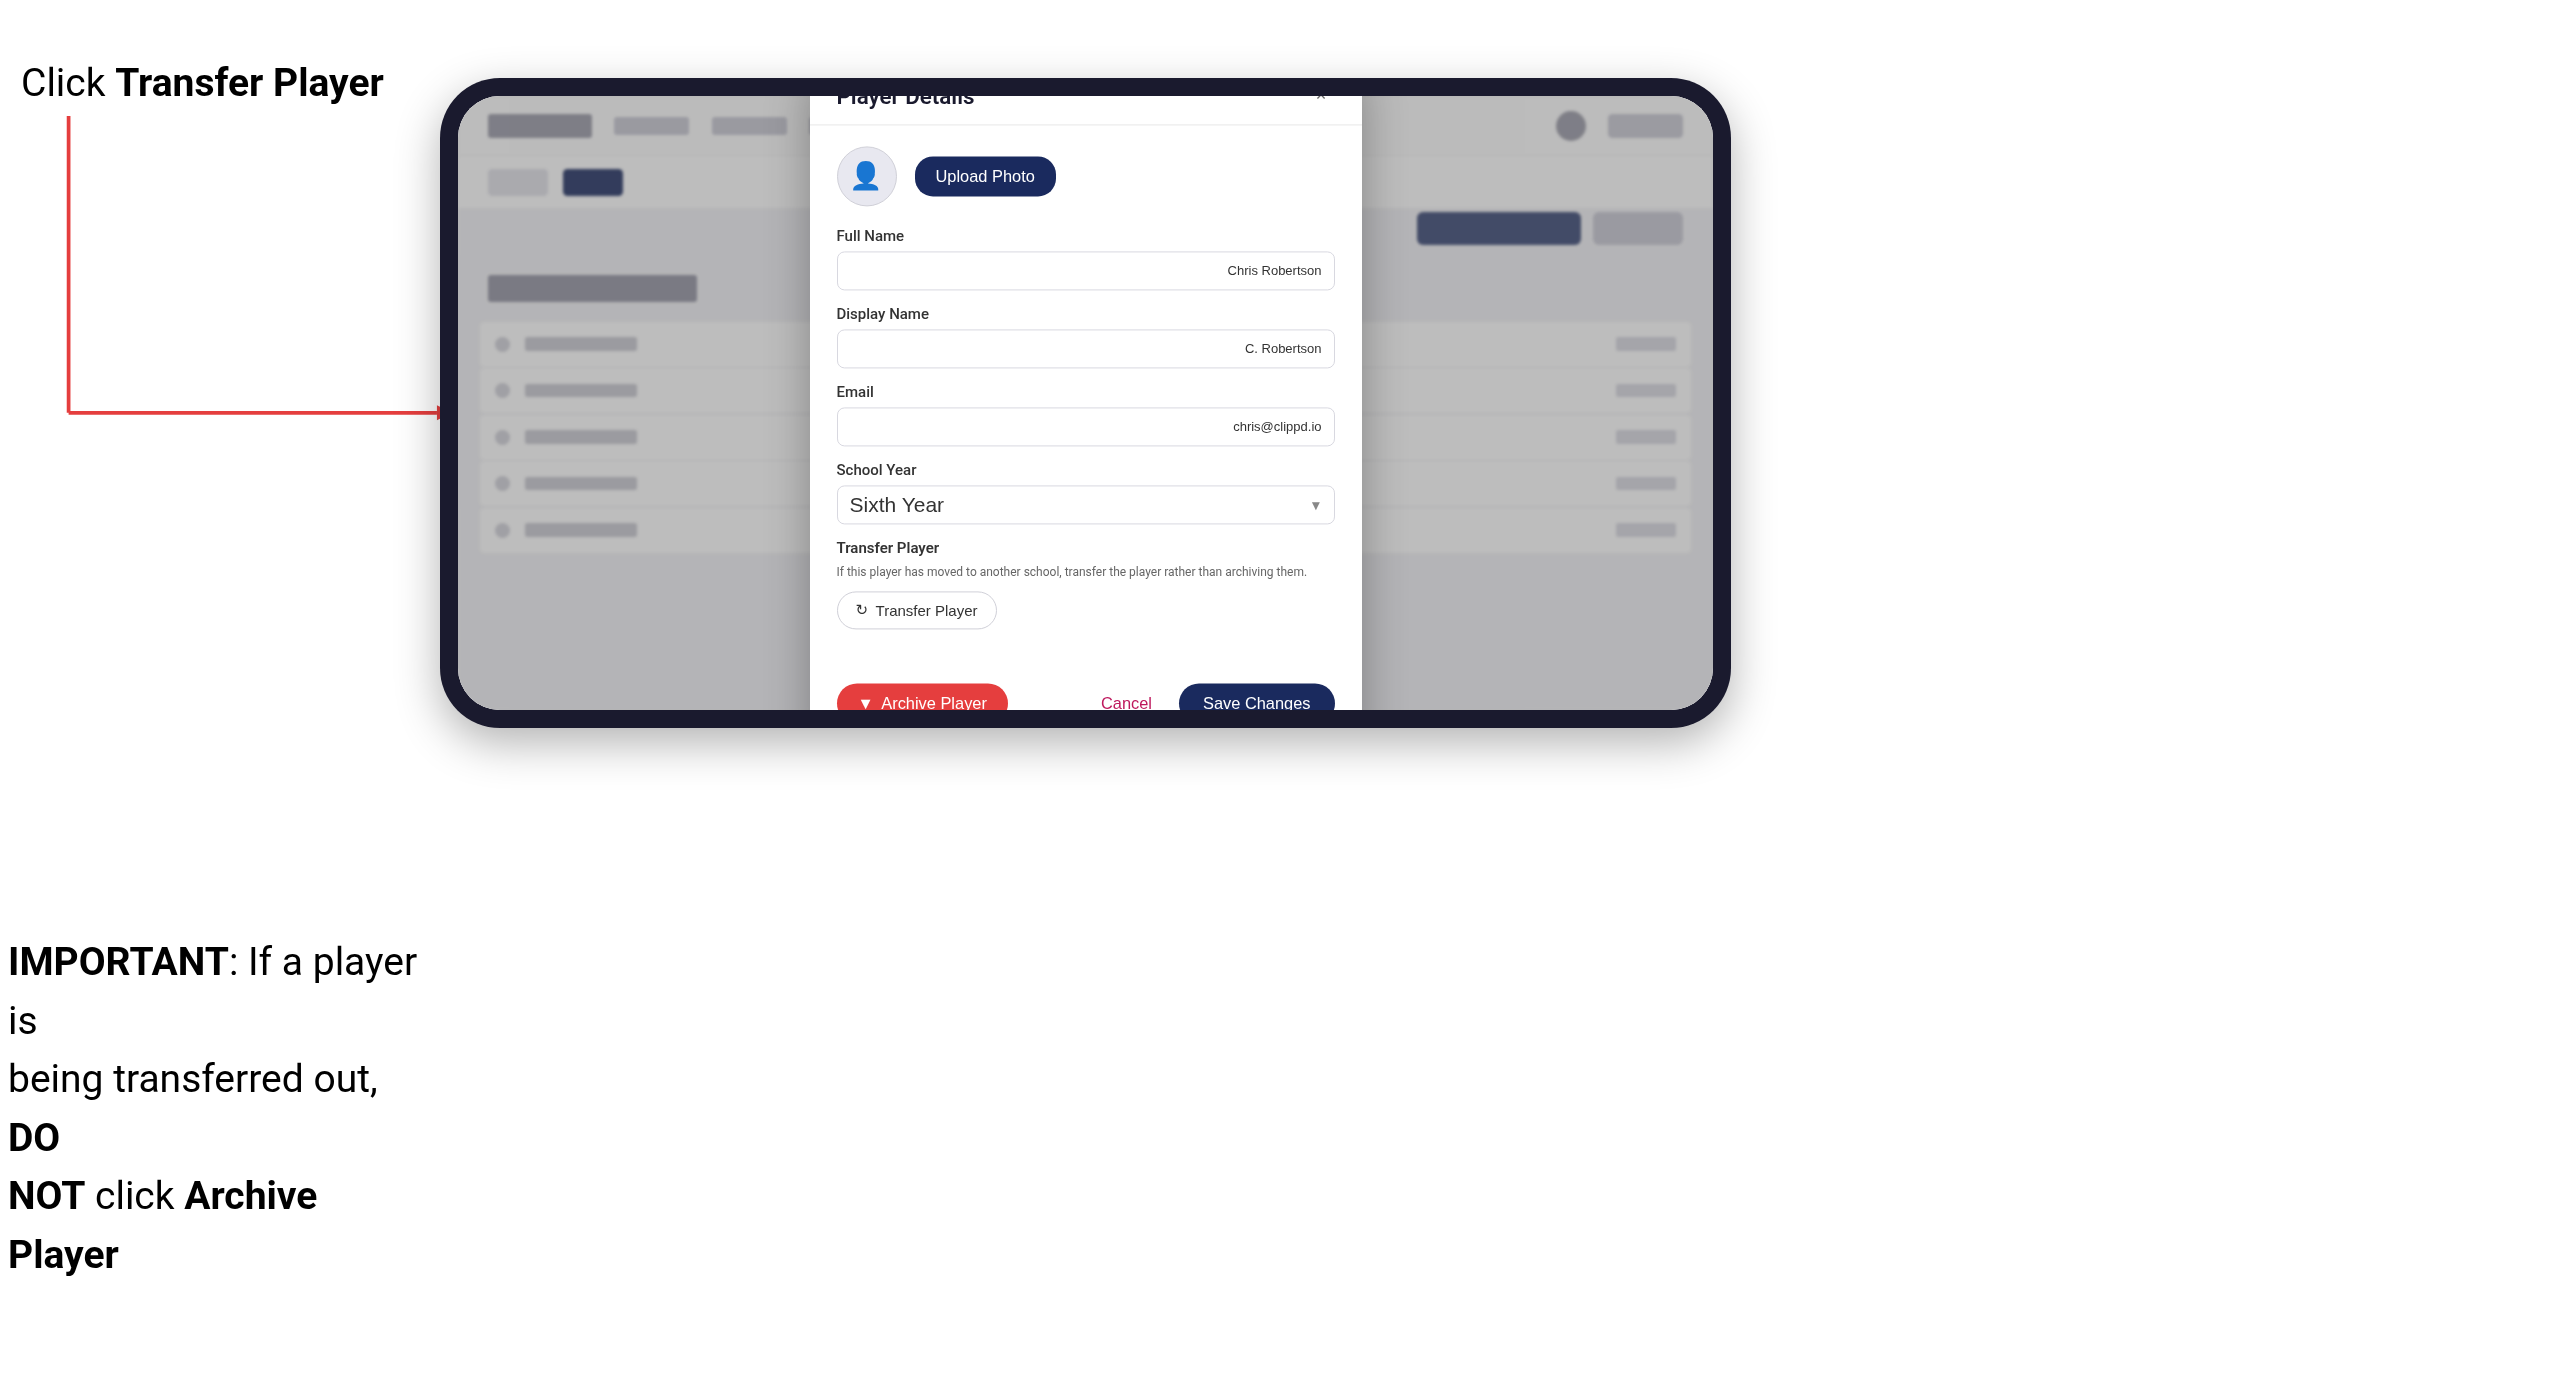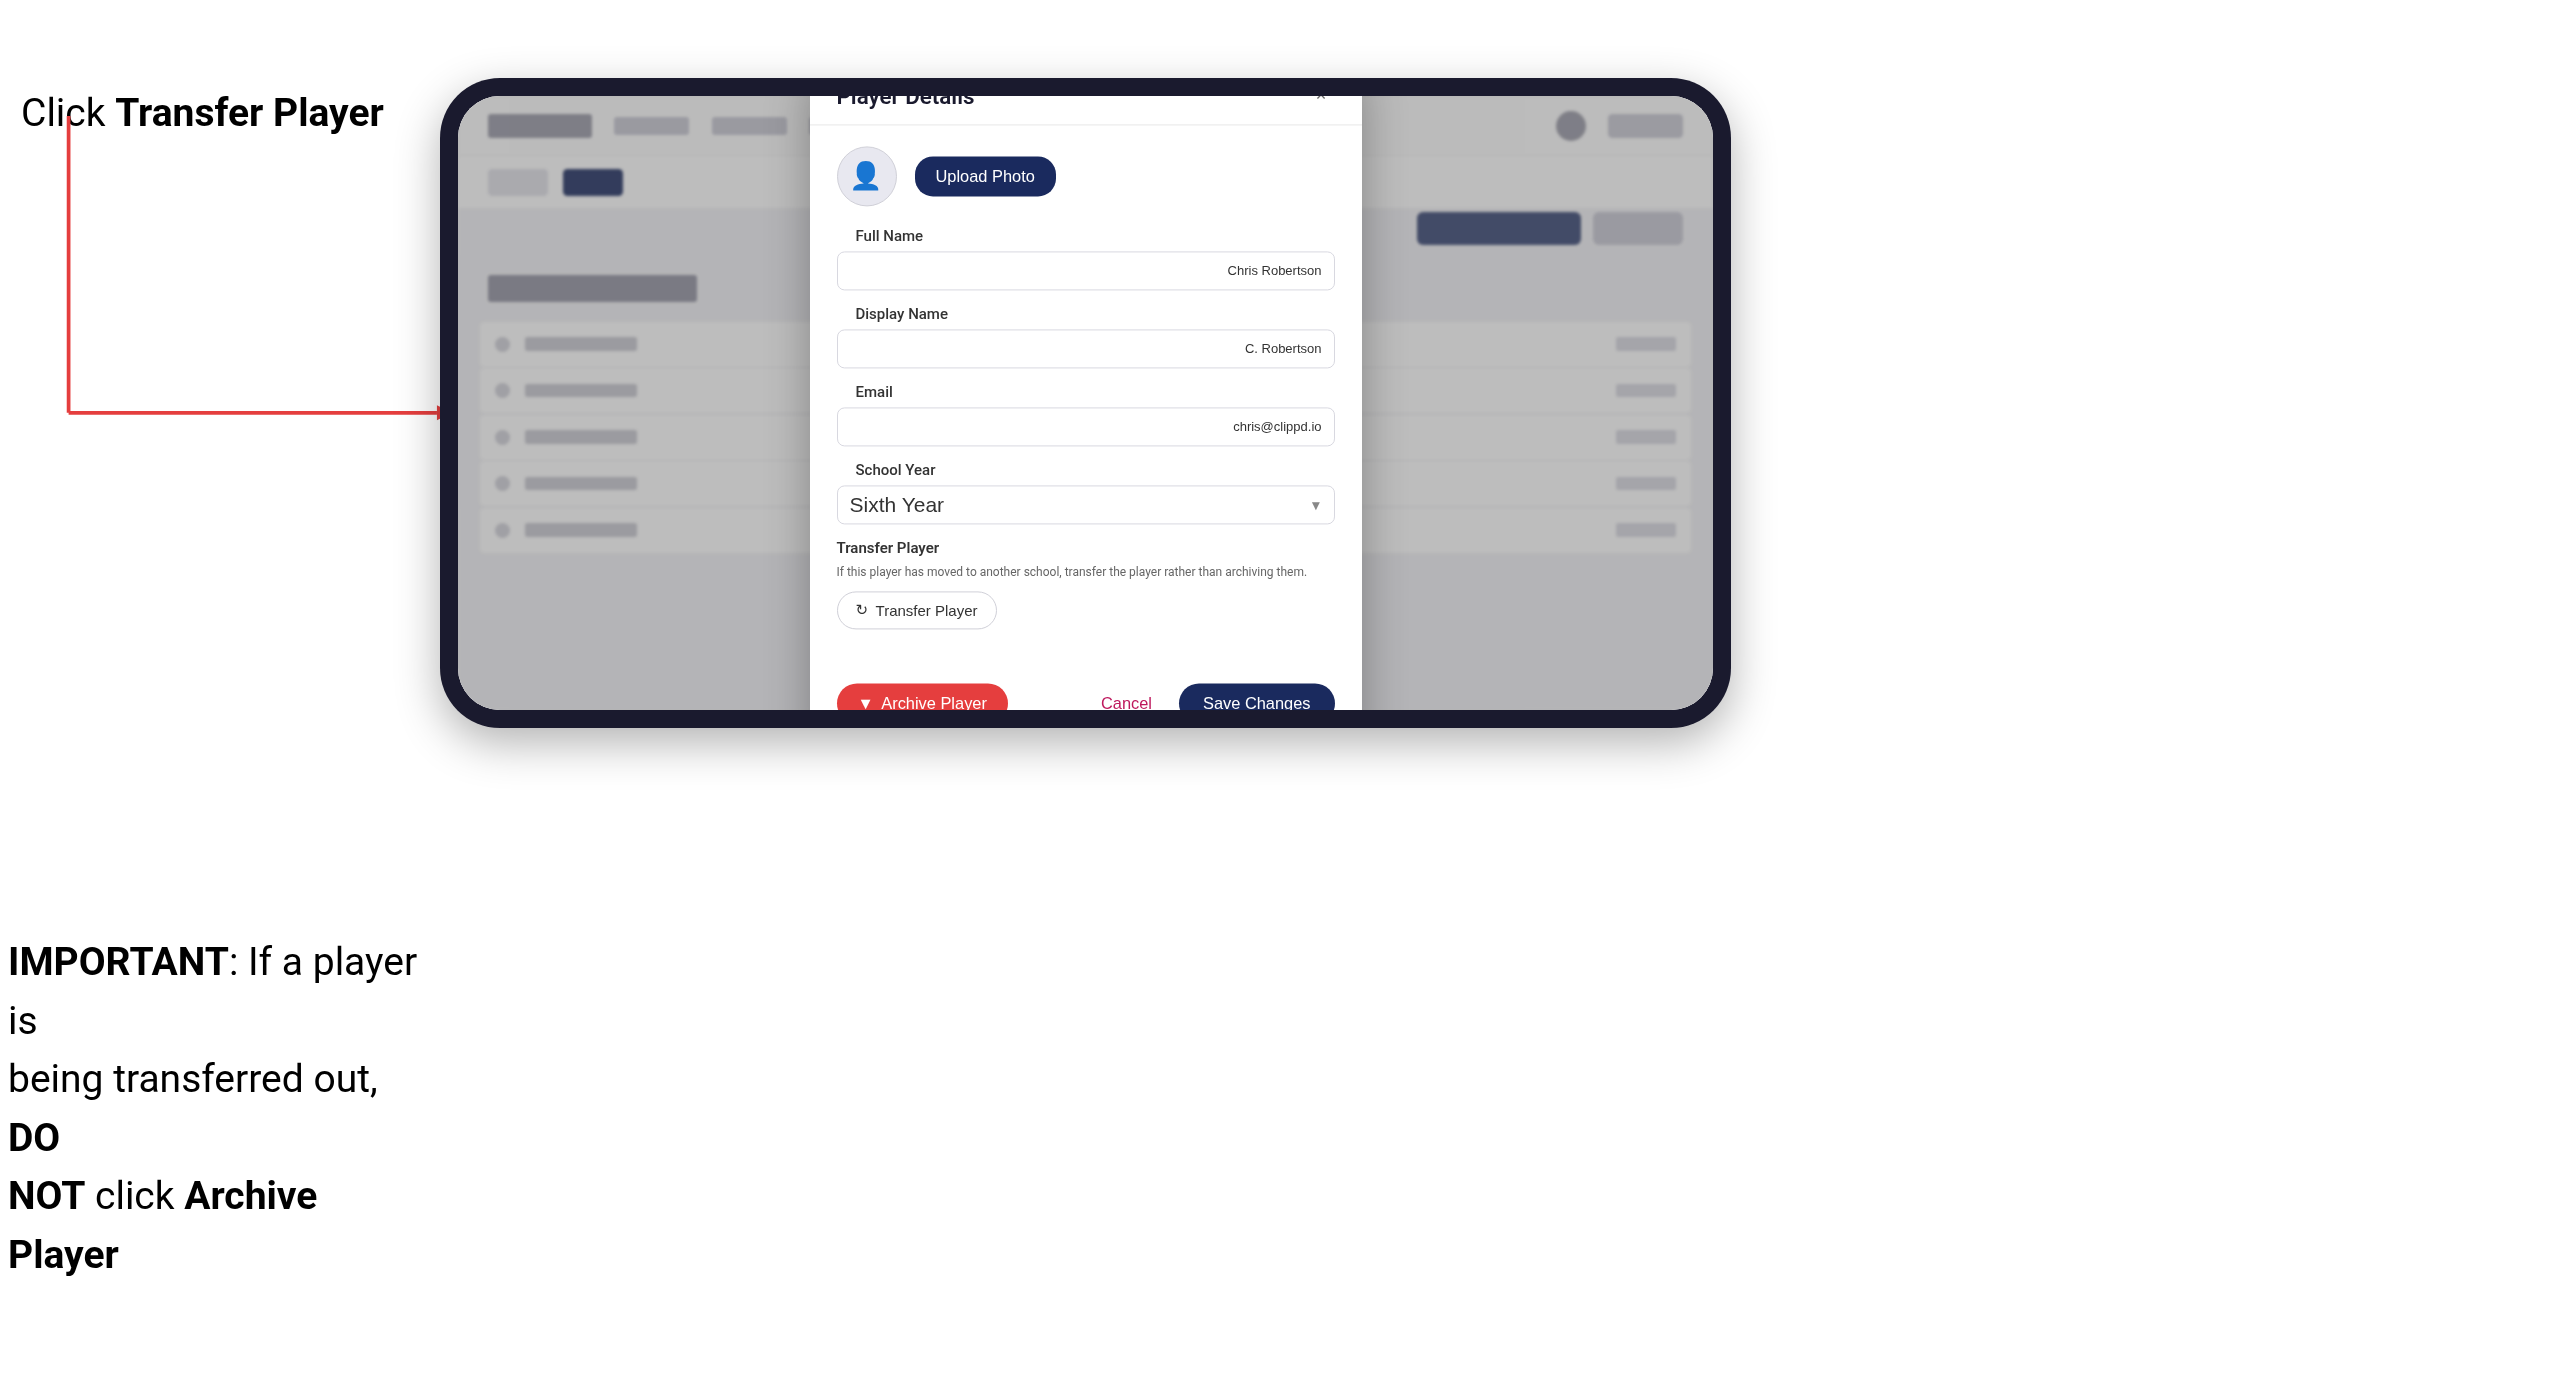--- a/index.html
+++ b/index.html
@@ -8,21 +8,21 @@
       font-family: -apple-system, BlinkMacSystemFont, 'Segoe UI', Roboto, sans-serif;
       width: 2576px;
       height: 1386px;
       position: relative;
       overflow: hidden;
     }
 
     
     .instruction-top {
       position: absolute;
-      top: 88px;
+      top: 58px;
       left: 21px;
       font-size: 39px;
       color: #000;
       line-height: 1.3;
     }
     .instruction-top .bold { font-weight: 700; }
 
     
     .instruction-bottom {
       position: absolute;
@@ -303,21 +303,20 @@
     .form-group {
       margin-bottom: 15px;
     }
 
     .form-label {
       font-size: 15px;
       font-weight: 500;
       color: #333;
       margin-bottom: 6px;
       display: block;
-      margin-left: 19px;
     }
 
     .form-input {
       width: 100%;
       height: 39px;
       border: 1.1px solid #d8d8e0;
       border-radius: 7.5px;
       padding: 0 12px;
       font-size: 13px;
       color: #333;

